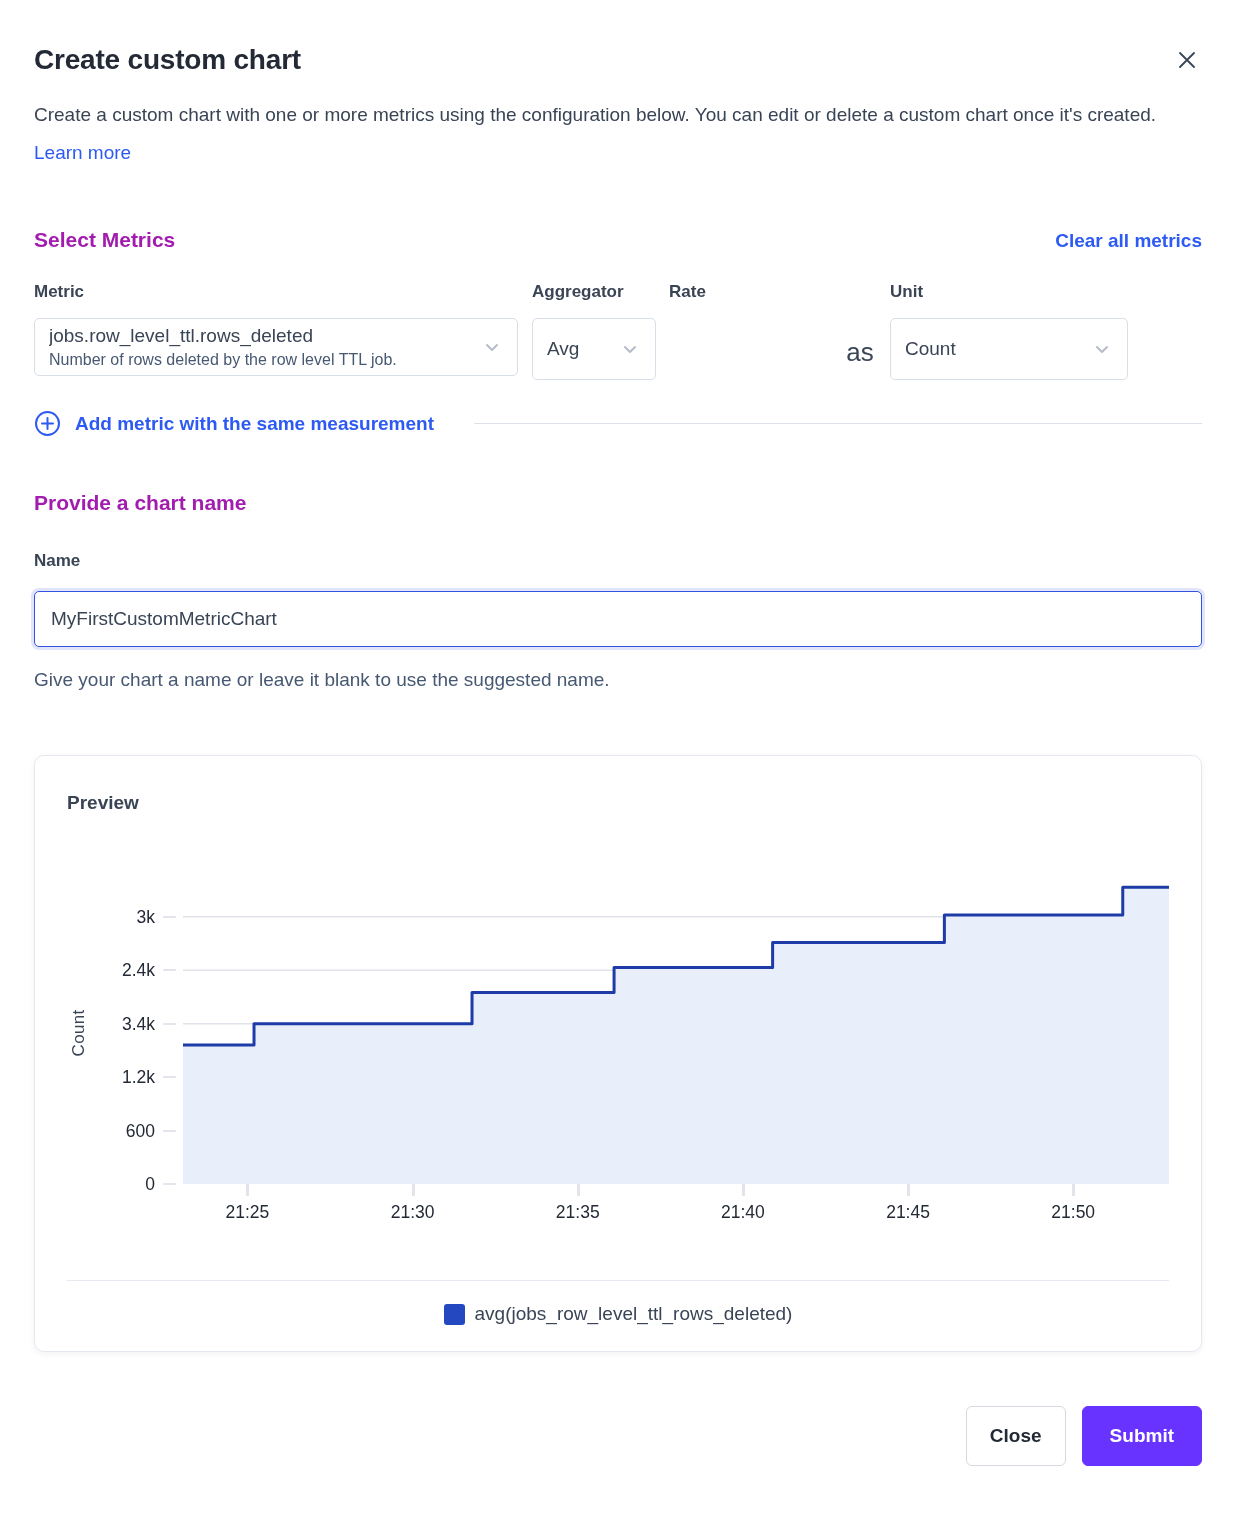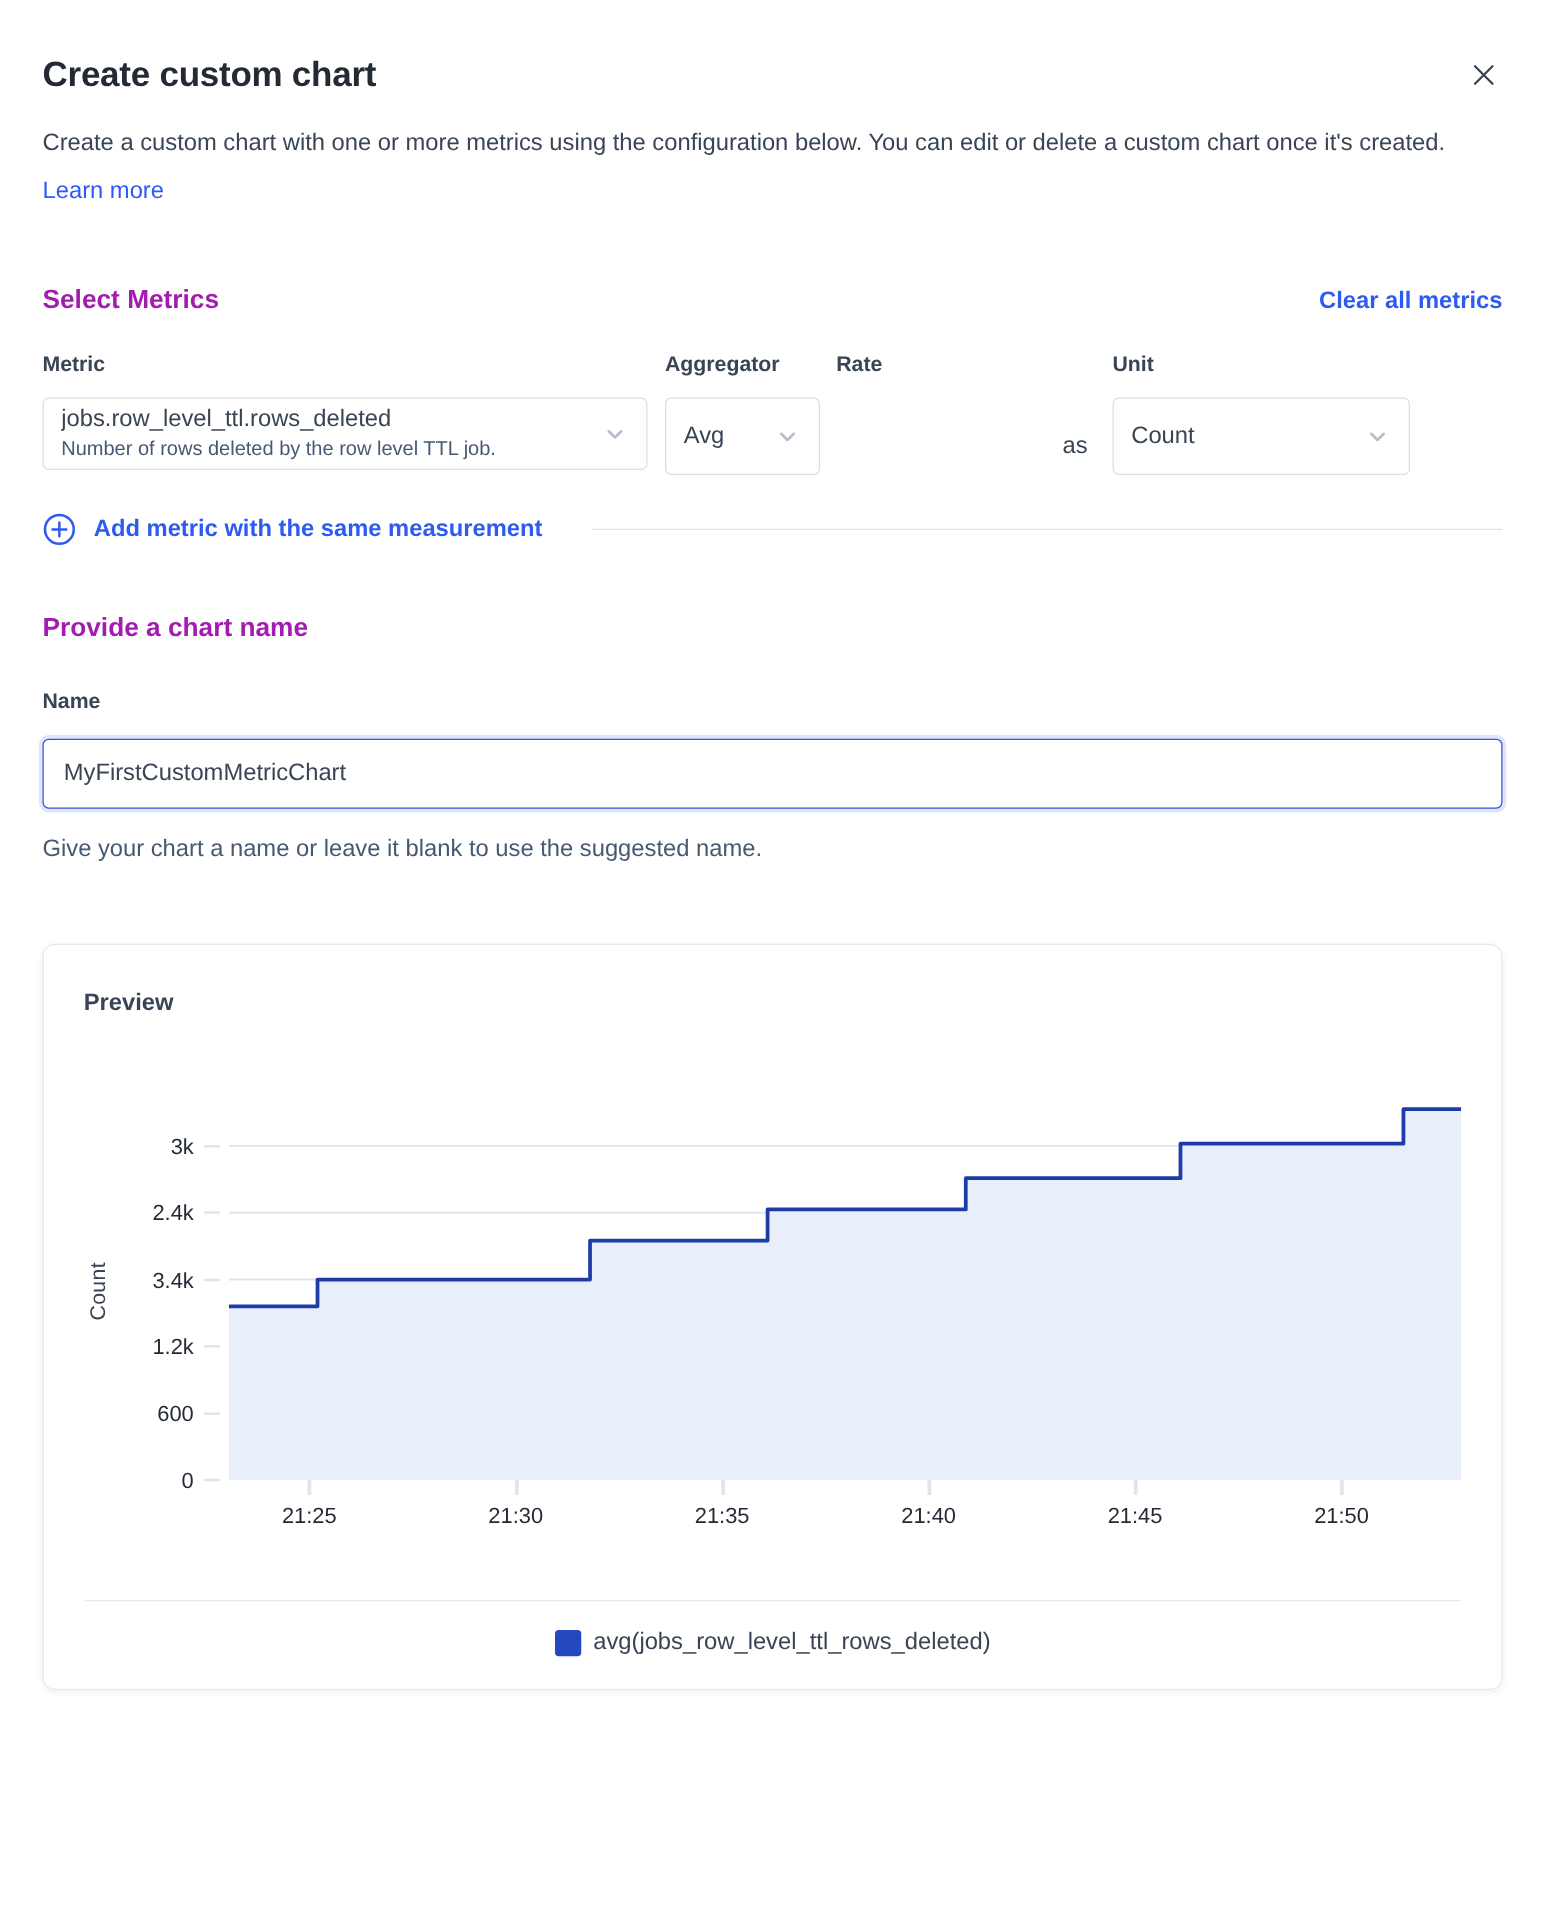--- a/index.html
+++ b/index.html
@@ -34,21 +34,21 @@
   }
   .select .val { font-size: 19px; color: #394455; }
   .metric-field { width: 484px; }
   .metric-field .select { height: 58px; padding: 10px 14px; }
   .select-texts { overflow: hidden; }
   .select-desc { font-size: 16px; color: #475872; margin-top: 4px; }
   .agg-field { width: 124px; margin-left: 14px; }
   .rate-field { width: 161px; margin-left: 13px; }
   .select.disabled { background: #f0f2f7; border-color: #e3e7ee; cursor: default; }
   .select.disabled .val { color: #b0b7c3; }
-  .as-wrap { align-self: flex-end; margin: 0 0 12px 0; width: 60px; text-align: center; font-size: 19px; color: #394455; }
+  .as-wrap { align-self: flex-end; margin: 0 0 12px 0; width: 60px; text-align: center; font-size: 26px; color: #394455; }
   .unit-field { width: 238px; }
 
   .add-metric-row { margin-top: 30px; display: flex; align-items: center; }
   .add-metric-link { display: flex; align-items: center; gap: 14px; font-size: 19px; font-weight: 700; color: #2d5af2; text-decoration: none; cursor: pointer; }
   .hdivider { flex: 1; margin-left: 40px; border-top: 1px solid #dde2ea; height: 0; }
 
   
   .name-heading { margin-top: 54px; }
   .name-label { display: block; margin-top: 36px; font-size: 17px; font-weight: 700; color: #394455; }
   .name-input {
@@ -230,14 +230,18 @@
     </div>
 
     <div class="card-divider"></div>
 
     <div class="legend">
       <span class="swatch" id="legend-swatch" style="background: rgb(36, 72, 192);"></span>
       <span class="lbl">avg(jobs_row_level_ttl_rows_deleted)</span>
     </div>
   </section>
 
+  <footer class="footer">
+    <button class="btn btn-secondary">Close</button>
+    <button class="btn btn-primary">Submit</button>
+  </footer>
 
 </div>
 
 </body></html>

